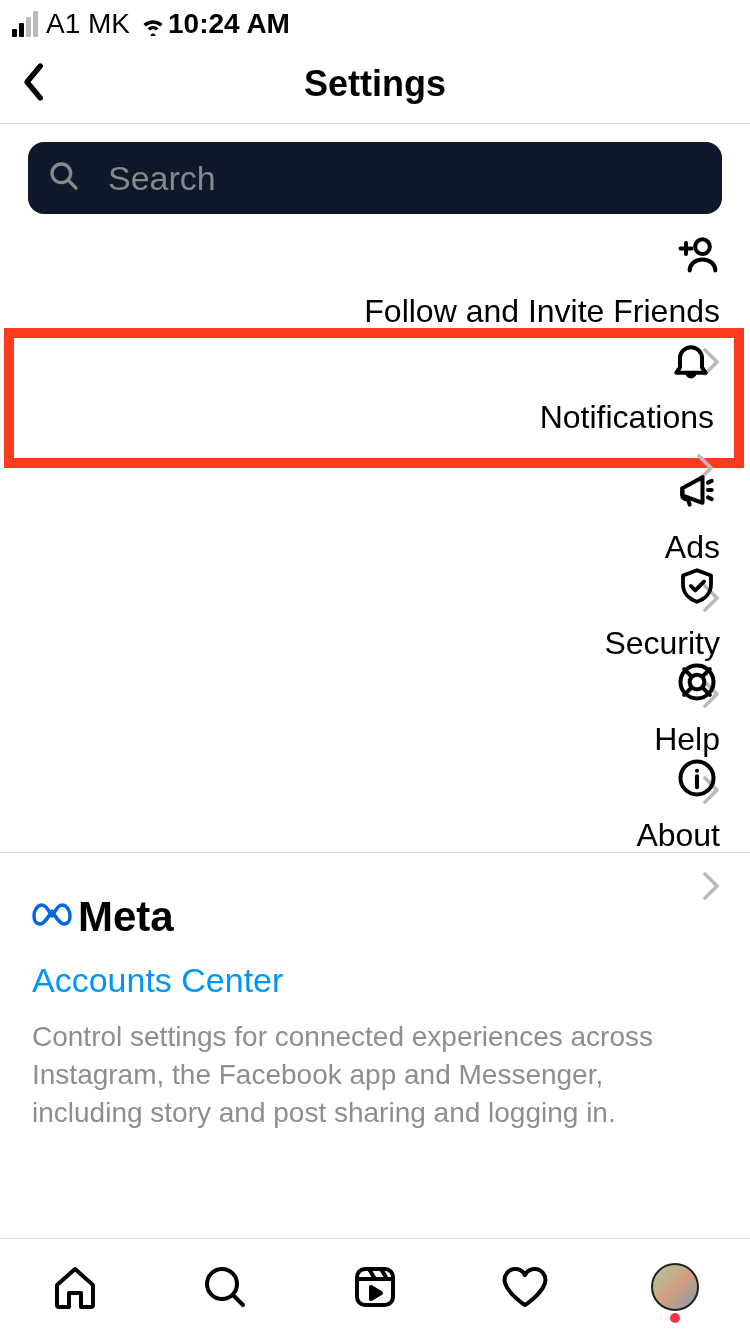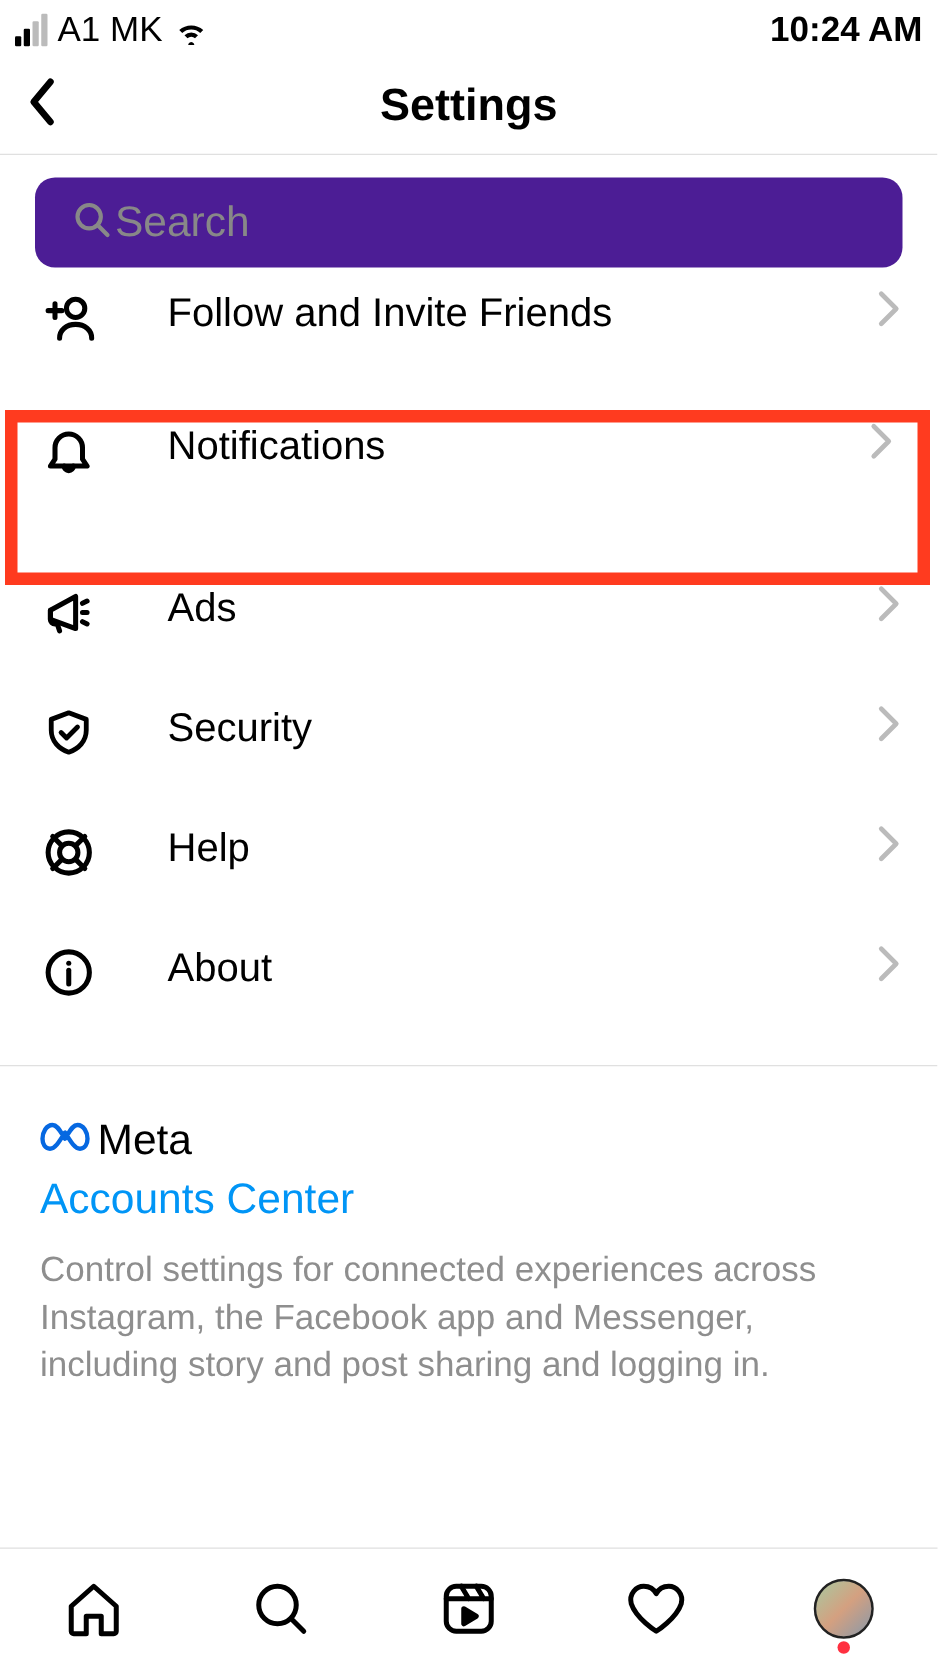--- a/index.html
+++ b/index.html
@@ -1,49 +1,49 @@
 <!DOCTYPE html>
 <html><head>
 <meta charset="utf-8">
 <style>
   * { box-sizing: border-box; margin: 0; padding: 0; }
   html, body { width: 750px; height: 1334px; font-family: -apple-system, Helvetica, Arial, sans-serif; background:#fff; color:#000; overflow:hidden; }
   
-  .status-bar { display:flex; justify-content:space-between; align-items:center; padding:8px 12px 4px 12px; font-size:28px; font-weight:500; }
+  .status-bar { display:flex; align-items:center; padding:8px 12px 4px 12px; font-size:28px; font-weight:500; }
   .status-left, .status-right { display:flex; align-items:center; gap:8px; }
   .sig-bars { display:flex; align-items:flex-end; gap:2px; }
   .sig-bars span { width:5px; background:#000; border-radius:1px; }
   .sig-bars span.dim { background:#bbb; }
   .wifi svg { display:block; }
   .battery { width:50px; height:24px; border:2px solid #999; border-radius:5px; position:relative; display:flex; align-items:center; }
   .battery::after { content:""; position:absolute; right:-6px; top:7px; width:4px; height:8px; background:#999; border-radius:0 2px 2px 0; }
   .battery-fill { height:100%; width:15%; background:#ffcc00; border-radius:3px 0 0 3px; }
   
   .nav { display:flex; align-items:center; justify-content:center; height:80px; border-bottom:1px solid #e0e0e0; position:relative; }
   .back { position:absolute; left:20px; top:50%; transform:translateY(-50%); }
   .title { font-size:36px; font-weight:700; }
   
   .search-wrap { padding:18px 28px; }
-  .search { background:#4c1d95; border-radius:16px; height:72px; display:flex; align-items:center; padding:0 30px; gap:2px; }
+  .search { background:#0f172a; border-radius:16px; height:72px; display:flex; align-items:center; padding:0 20px; gap:28px; }
   .search input { border:none; background:transparent; font-size:34px; color:#888; flex:1; outline:none; }
   .search input::placeholder { color:#888; }
   
   .list { }
-  .row { display:flex; align-items:flex-start; height:96px; padding:0 30px 0 32px; gap:56px; }
+  .row { display:flex; align-items:flex-end; height:96px; padding:0 30px 0 32px; gap:17px;flex-direction:column; }
   .row .icon { width:46px; display:flex; justify-content:center; }
   .row .label { flex:1; font-size:32px; font-weight:400; }
   .row .chev { color:#bbb; }
   
   .highlight { border:10px solid #ff3b1f; margin-left:4px; margin-right:6px; }
   .highlight.row { padding:0 20px 0 18px; height:140px; }
   
   .meta-section { border-top:1px solid #e0e0e0; padding:40px 32px 0 32px; }
   .meta-brand { display:flex; align-items:center; gap:6px; }
-  .meta-name { font-size:34px; font-weight:400; }
-  .ac-link { color:#0095f6; font-size:34px; font-weight:500; margin-top:8px; }
+  .meta-name { font-size:42px; font-weight:700; }
+  .ac-link { color:#0095f6; font-size:34px; font-weight:500; margin-top:20px; }
   .meta-desc { color:#8e8e8e; font-size:28px; line-height:1.35; margin-top:18px; }
   
   .tabbar { position:absolute; bottom:0; left:0; right:0; height:96px; border-top:1px solid #e0e0e0; display:flex; align-items:center; justify-content:space-around; background:#fff; }
   .tab { width:60px; height:60px; display:flex; align-items:center; justify-content:center; position:relative; }
   .avatar { width:48px; height:48px; border-radius:50%; border:2px solid #222; background:linear-gradient(135deg,#a8c9a0 0%, #d4a080 50%, #8899aa 100%); }
   .dot { width:10px; height:10px; background:#ff3040; border-radius:50%; position:absolute; bottom:-6px; left:50%; transform:translateX(-50%); }
 </style>
 </head>
 <body>
 

